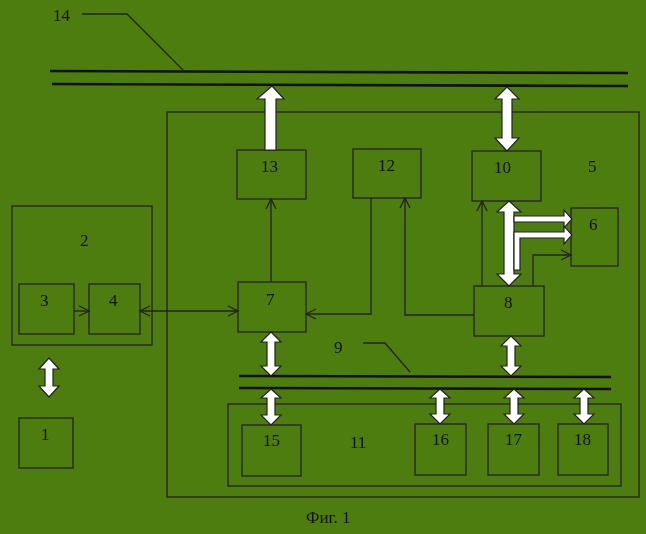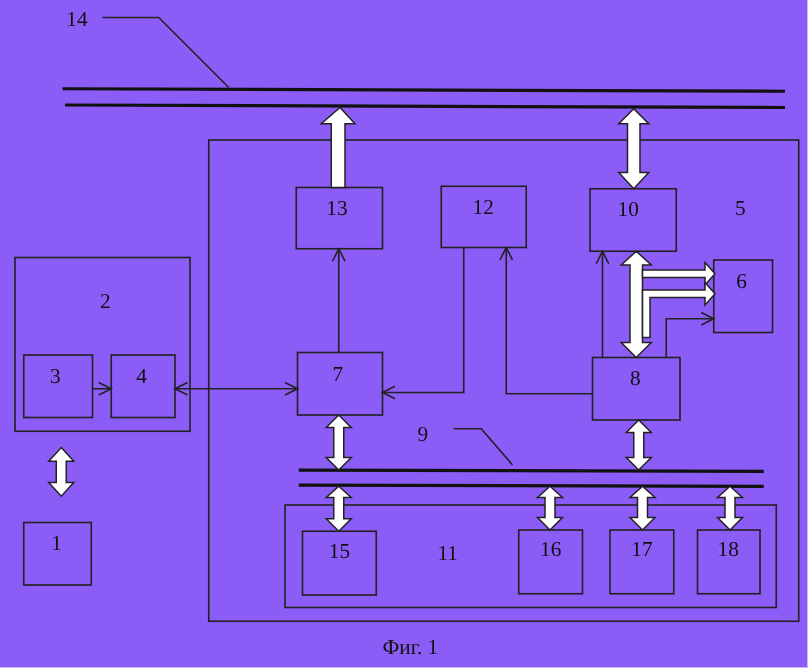--- a/index.html
+++ b/index.html
@@ -1,16 +1,16 @@
 <!DOCTYPE html>
 <html><head>
   <meta charset="utf-8">
   <style>
     html, body { margin: 0; padding: 0; background: #ffffff; }
-    #canvas { position: relative; width: 646px; height: 534px; overflow: hidden; background: #8b5cf6; text-decoration: underline; }
+    #canvas { position: relative; width: 646px; height: 534px; overflow: hidden; background: #4d7c0f; text-decoration: underline; }
     svg { position: absolute; left: 0; top: 0; }
     .lbl { font-family: "Liberation Serif", "DejaVu Serif", serif; font-size: 17px; fill: #111; }
     .cap { font-family: "Liberation Serif", "DejaVu Serif", serif; font-size: 17px; fill: #111; }
     .box { fill: none; stroke: #222; stroke-width: 1.3; }
     .bus { stroke: #111; stroke-width: 2.6; }
     .ln { fill: none; stroke: #222; stroke-width: 1.3; }
     .arrow2 { fill: #fff; stroke: #222; stroke-width: 1.2; stroke-linejoin: miter; }
   </style>
 </head>
 <body>

